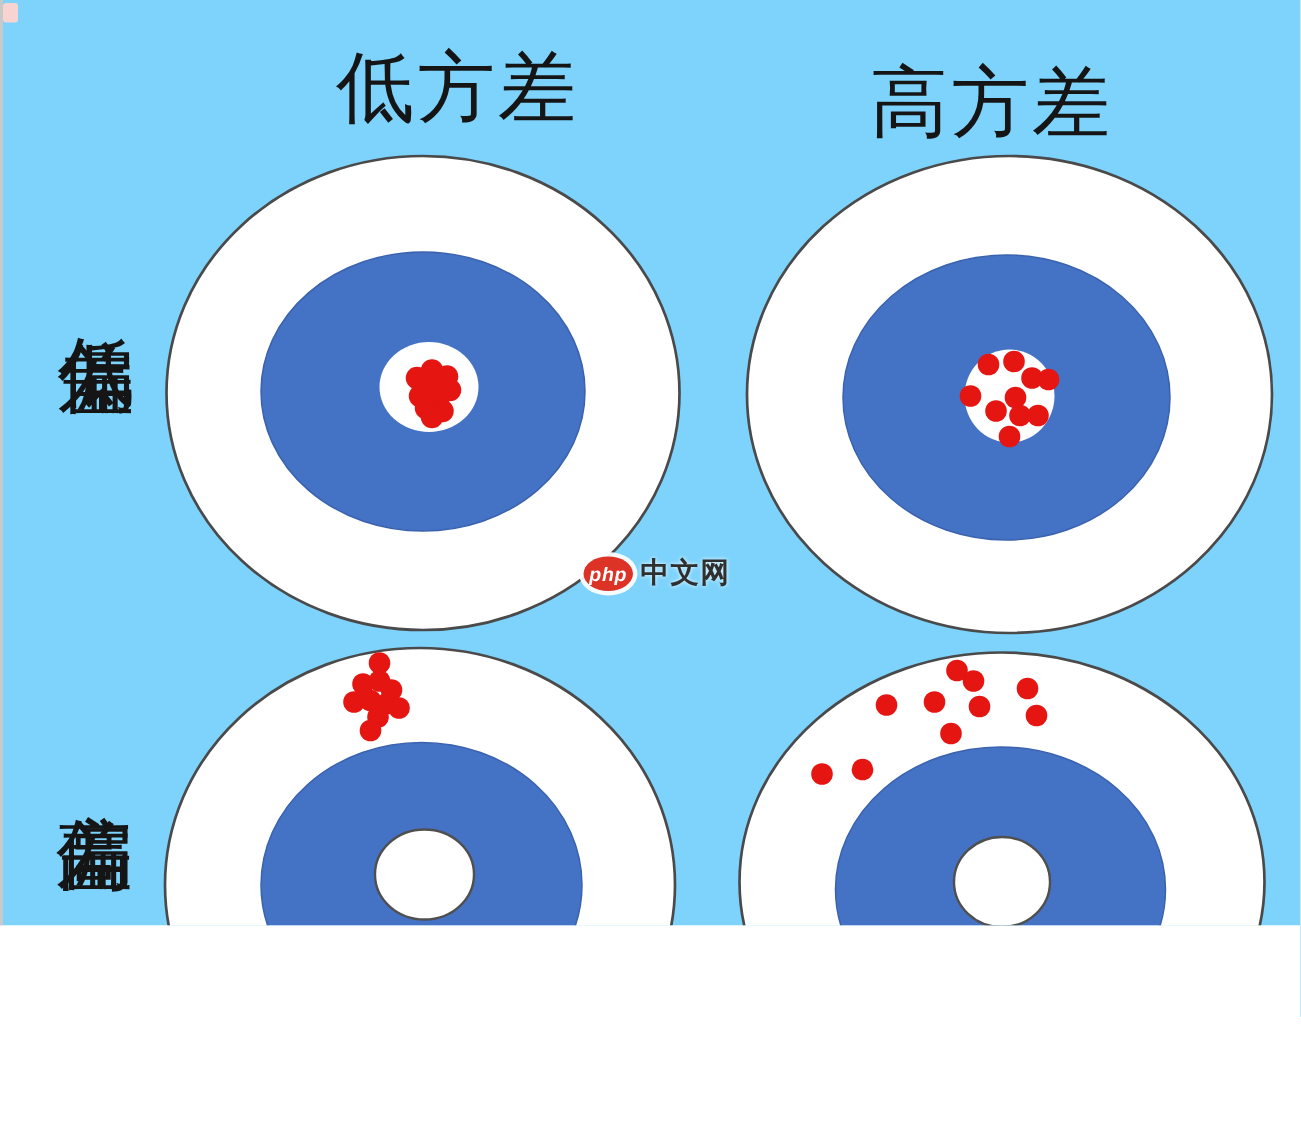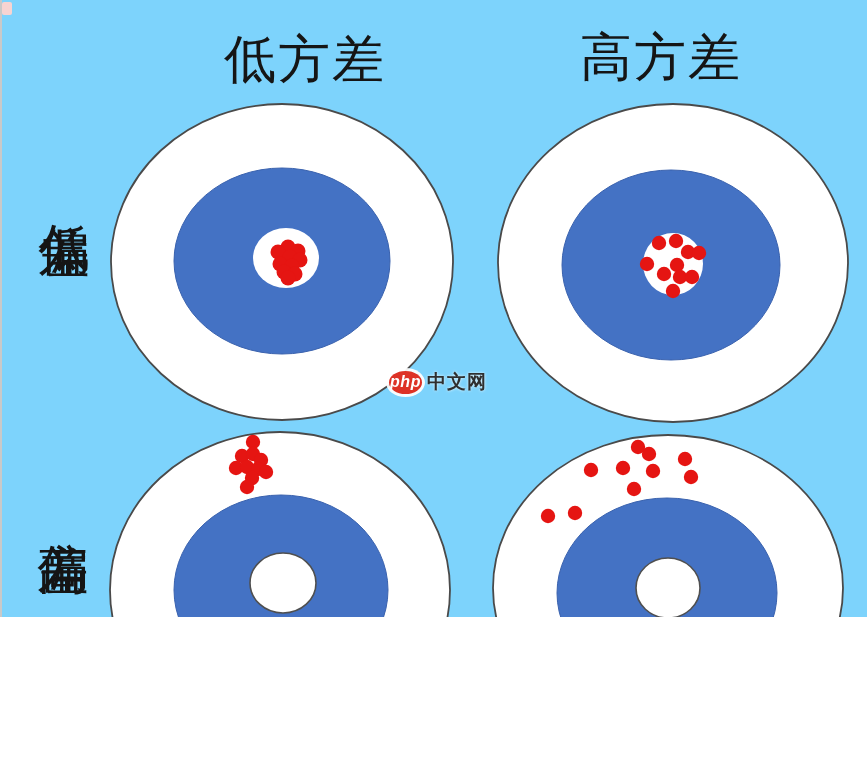--- a/index.html
+++ b/index.html
@@ -37,21 +37,21 @@
     position: absolute;
     font-size: 52px;
     line-height: 1.05;
     color: #151515;
     font-weight: 500;
     letter-spacing: 2px;
     white-space: nowrap;
     z-index: 2;
   }
   .col-label.low  { left: 224px; top: 32px; }
-  .col-label.high { left: 580px; top: 30px; }
+  .col-label.high { left: 580px; top: 42px; }
   .row-label {
     position: absolute;
     writing-mode: vertical-rl;
     text-orientation: upright;
     font-size: 51px;
     color: #151515;
     font-weight: 500;
     letter-spacing: 2px;
     z-index: 2;
   }
@@ -64,21 +64,21 @@
     align-items: center;
     z-index: 5;
   }
   .wm-badge {
     width: 33px; height: 23px;
     background: #dd3226;
     border-radius: 50%;
     color: #ffffff;
     font-style: italic;
     font-weight: bold;
-    font-size: 16px;
+    font-size: 13px;
     display: flex;
     align-items: center;
     justify-content: center;
     box-shadow: 0 0 0 3px rgba(255,255,255,0.92);
     letter-spacing: 0.5px;
   }
   .wm-text {
     font-size: 19px;
     color: #2f2f2f;
     font-weight: 700;

